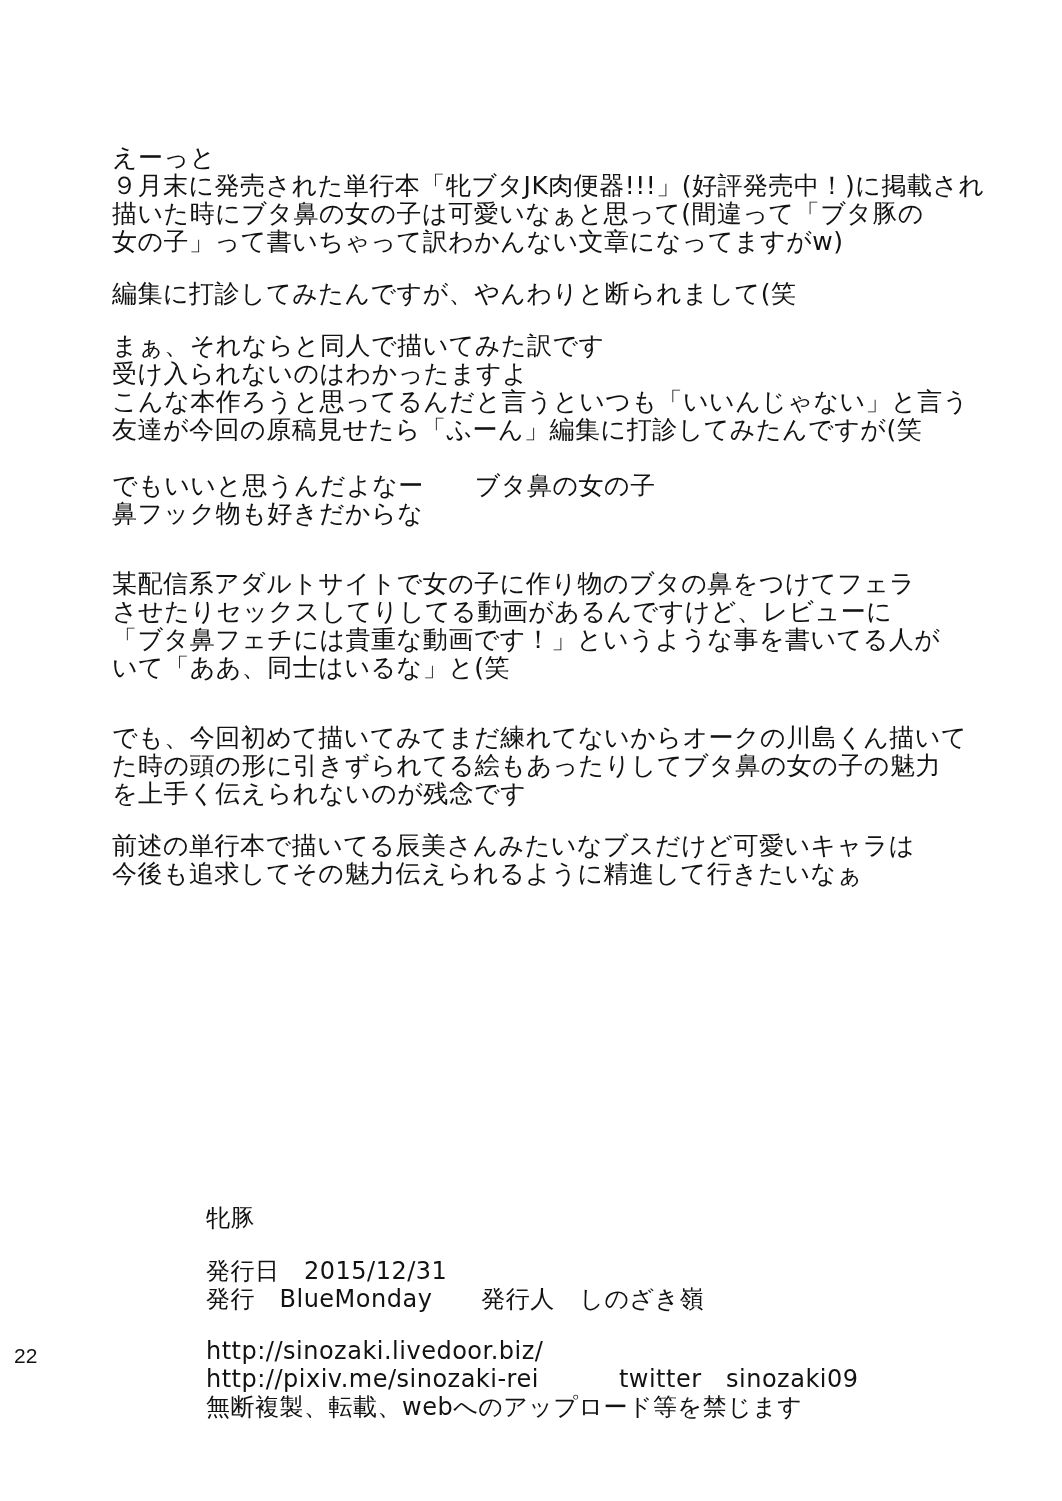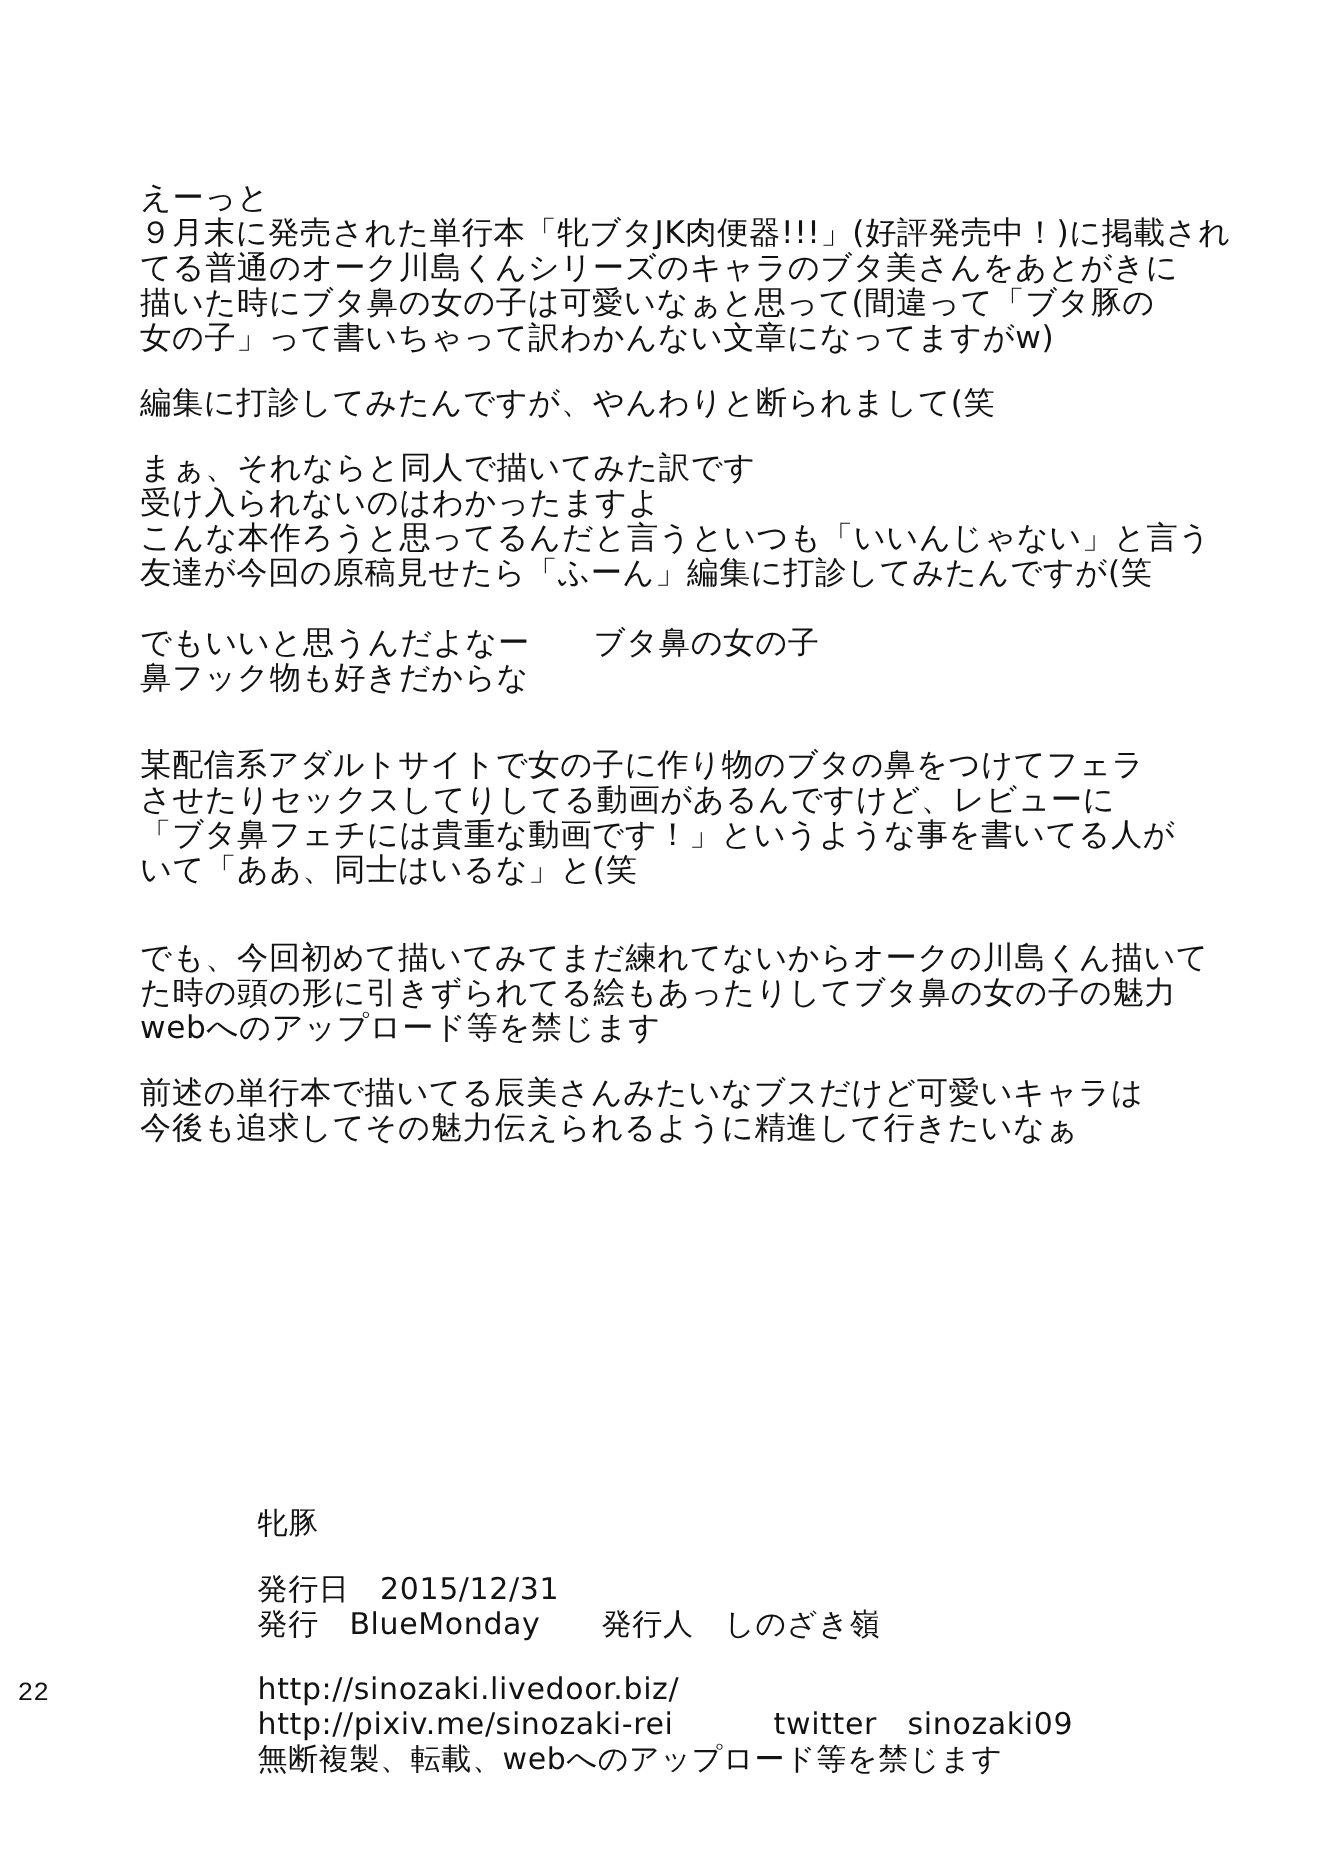--- a/index.html
+++ b/index.html
@@ -38,36 +38,35 @@
     line-height: 28px;
     letter-spacing: 0.5px;
   }
   .colophon .title { margin-bottom: 25px; }
   .colophon .urls { margin-top: 24px; }
   .twitter-span { display: inline-block; margin-left: 80px; }
   .page-number {
     position: absolute;
     left: 14px;
     top: 1344px;
-    font-family: Liberation Mono, monospace;
+    font-family: Liberation Sans, sans-serif;
     font-size: 21px;
     color: #121212;
   }
 </style>
 </head>
 <body>
 
 <div class="page">
 
   <div class="body-text">
 
     <div class="para gap-sm">
       <div class="line">えーっと</div>
       <div class="line">９月末に発売された単行本「牝ブタJK肉便器!!!」(好評発売中！)に掲載され</div>
-      <div class="line">てる普通のオーク川島くんシリーズのキャラのブタ美さんをあとがきに</div>
       <div class="line">描いた時にブタ鼻の女の子は可愛いなぁと思って(間違って「ブタ豚の</div>
       <div class="line">女の子」って書いちゃって訳わかんない文章になってますがw)</div>
     </div>
 
     <div class="para gap-sm">
       <div class="line">編集に打診してみたんですが、やんわりと断られまして(笑</div>
     </div>
 
     <div class="para gap-lg">
       <div class="line">まぁ、それならと同人で描いてみた訳です</div>
@@ -87,21 +86,21 @@
     <div class="para gap-xl">
       <div class="line">某配信系アダルトサイトで女の子に作り物のブタの鼻をつけてフェラ</div>
       <div class="line">させたりセックスしてりしてる動画があるんですけど、レビューに</div>
       <div class="line">「ブタ鼻フェチには貴重な動画です！」というような事を書いてる人が</div>
       <div class="line">いて「ああ、同士はいるな」と(笑</div>
     </div>
 
     <div class="para gap-sm">
       <div class="line">でも、今回初めて描いてみてまだ練れてないからオークの川島くん描いて</div>
       <div class="line">た時の頭の形に引きずられてる絵もあったりしてブタ鼻の女の子の魅力</div>
-      <div class="line">webへのアップロード等を禁じます</div>
+      <div class="line">を上手く伝えられないのが残念です</div>
     </div>
 
     <div class="para">
       <div class="line">前述の単行本で描いてる辰美さんみたいなブスだけど可愛いキャラは</div>
       <div class="line">今後も追求してその魅力伝えられるように精進して行きたいなぁ</div>
     </div>
 
   </div>
 
   <div class="colophon">

